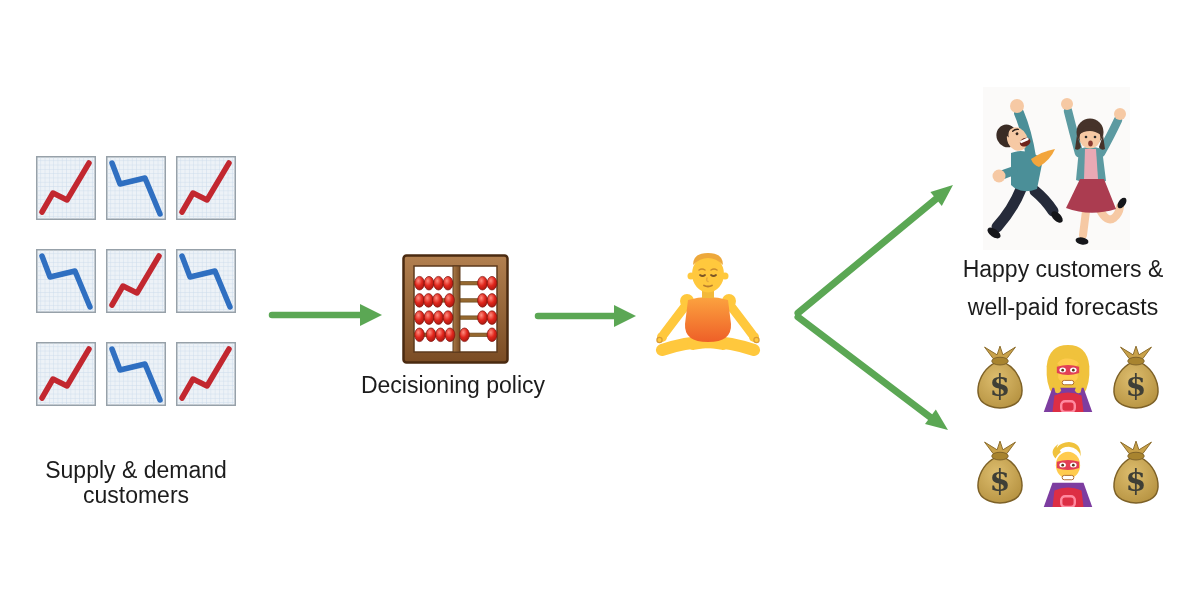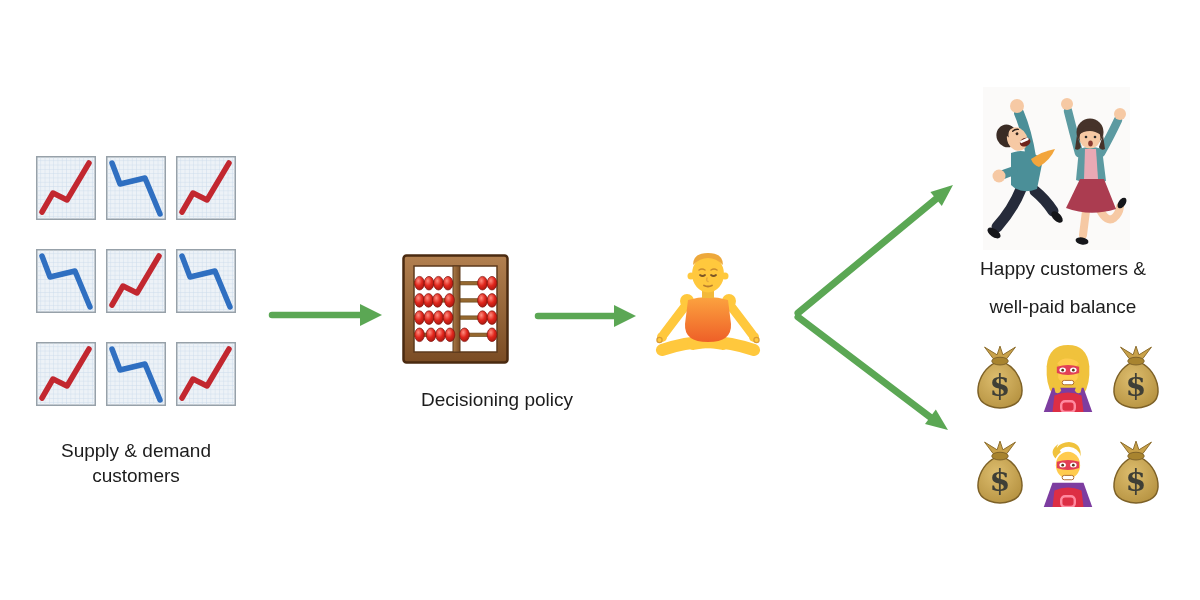--- a/index.html
+++ b/index.html
@@ -3,21 +3,21 @@
 <meta charset="utf-8">
 <style>
   html,body { margin:0; padding:0; background:#ffffff; }
   .canvas {
     position:relative; width:1200px; height:600px; background:#ffffff;
     overflow:hidden; font-family:"Liberation Sans", sans-serif;
   }
   .abs { position:absolute; }
   .label {
     position:absolute; text-align:center; color:#1c1c1c;
-    font-size:19px; line-height:25px; white-space:nowrap;
+    font-size:23px; line-height:25px; white-space:nowrap;
   }
   .label span { display:block; }
   .label-balance { line-height:24px; }
   .label-customers { line-height:38px; }
   .chart-grid {
     position:absolute; left:36px; top:156px;
     display:grid; grid-template-columns:repeat(3,60px); grid-auto-rows:64px;
     column-gap:10px; row-gap:29px;
   }
   .reward-row {
@@ -258,42 +258,42 @@
     <svg width="60" height="64">
         <use href="#chart-up"></use>
       </svg>
     <svg width="60" height="64">
         <use href="#chart-down"></use>
       </svg>
     <svg width="60" height="64">
         <use href="#chart-up"></use>
       </svg>
   </div>
-  <div class="label" style="left:16px; top:438px; width:240px;">
+  <div class="label" style="left:16px; top:458px; width:240px;">
     <span>Supply &amp; demand</span>
     <span>customers</span>
   </div>
 
   <svg class="abs" style="left:402px; top:254px;" width="107" height="110">
       <use href="#abacus"></use>
     </svg>
-  <div class="label" style="left:333px; top:387px; width:240px;text-align:right;">
+  <div class="label" style="left:333px; top:373px; width:240px;">
     <span>Decisioning policy</span>
   </div>
 
   <svg class="abs" style="left:648px; top:250px;" width="120" height="115">
       <use href="#meditator"></use>
     </svg>
 
   <svg class="abs" style="left:983px; top:87px;" width="147" height="163">
       <use href="#happy-people"></use>
     </svg>
   <div class="label label-customers" style="left:943px; top:250px; width:240px;">
     <span>Happy customers &amp;</span>
-    <span>well-paid balance</span>
+    <span>well-paid forecasts</span>
   </div>
 
   <div class="reward-row" style="left:972px; top:342px;">
     <svg width="56" height="68">
         <use href="#money-bag"></use>
       </svg>
     <svg width="64" height="70">
         <use href="#superhero-woman"></use>
       </svg>
     <svg width="56" height="68">

